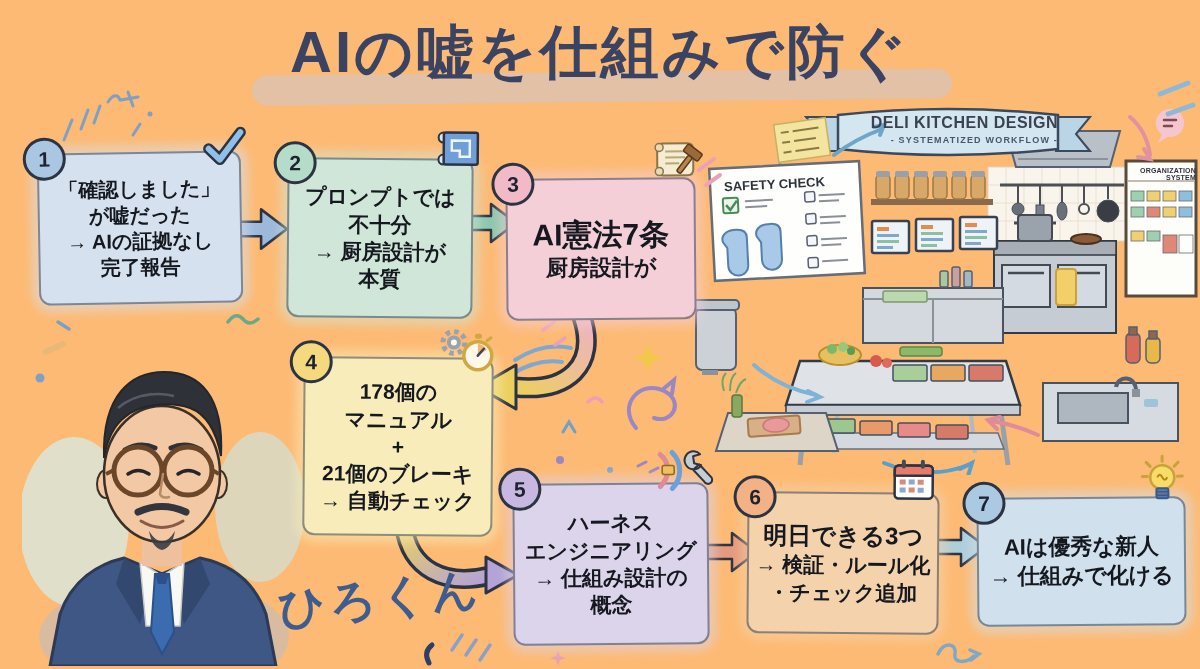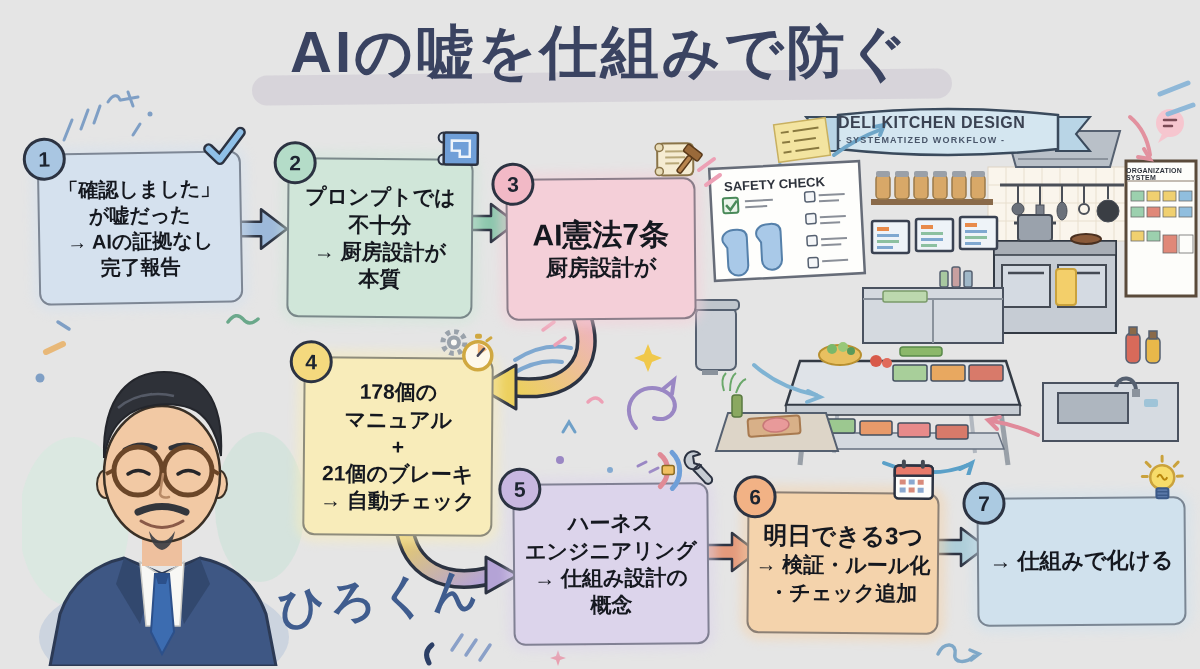--- a/index.html
+++ b/index.html
@@ -1,18 +1,18 @@
 <!DOCTYPE html>
 <html><head>
 <meta charset="utf-8">
 <style>
   html,body{margin:0;padding:0;}
   body{width:1200px;height:669px;overflow:hidden;background:#fbfaf6;
        font-family:"Liberation Sans","DejaVu Sans",sans-serif;}
-  .canvas{position:relative;width:1200px;height:669px;background:#e5e5e5;overflow:hidden;}
+  .canvas{position:relative;width:1200px;height:669px;background:#fdba74;overflow:hidden;}
 
   
   .title-wrap{position:absolute;left:0;top:14px;width:1200px;text-align:center;z-index:2;}
   .title-underline{position:absolute;left:252px;top:58px;width:700px;height:30px;
       background:#ccc6d1;opacity:.55;border-radius:15px;transform:rotate(-.6deg);}
   .title{position:relative;margin:0;font-size:58px;font-weight:900;color:#3a4361;
       letter-spacing:3px;z-index:1;}
 
   
   .box{position:absolute;border:2.5px solid #2c3342;border-radius:12px;z-index:2;
@@ -25,21 +25,21 @@
   .icon{position:absolute;z-index:3;line-height:0;}
   .line{line-height:1.3;}
   .fs20{font-size:20px;} .fs21{font-size:21px;} .fs22{font-size:22px;}
   .fs24{font-size:24px;} .fs30{font-size:30px;}
 
   
   .arrow{position:absolute;z-index:2;line-height:0;}
 
   
   .kitchen-svg{position:absolute;left:688px;top:103px;z-index:0;line-height:0;}
-  .k-label{position:absolute;z-index:2;text-align:left;color:#3a4252;font-weight:800;}
+  .k-label{position:absolute;z-index:2;text-align:right;color:#3a4252;font-weight:800;}
   .k-banner-title{left:838px;top:114px;width:220px;font-size:16px;letter-spacing:.5px;}
   .k-banner-sub{left:838px;top:135px;width:220px;font-size:9px;color:#49566a;letter-spacing:1.2px;}
   .k-safety{left:712px;top:176px;width:150px;font-size:13px;transform:rotate(-3deg);color:#2e333c;
       text-align:left;padding-left:12px;box-sizing:border-box;}
   .k-org{left:1126px;top:167px;width:70px;font-size:7px;color:#2e333c;letter-spacing:.2px;}
 
   
   .portrait{position:absolute;left:22px;top:322px;z-index:1;line-height:0;}
   .signature{position:absolute;left:278px;top:568px;font-size:46px;font-weight:700;
       color:#3f5c8e;transform:rotate(-6deg);letter-spacing:4px;z-index:2;}
@@ -524,20 +524,21 @@
             <line x1="5" y1="22" x2="10" y2="22"></line>
           <line x1="45" y1="22" x2="40" y2="22"></line>
         </g>
         <circle cx="25" cy="23" r="12" fill="#f7dc6a" stroke="#caa23c" stroke-width="2.5"></circle>
         <path d="M20 23 q2.5 -5 5 0 q2.5 5 5 0" fill="none" stroke="#b8860b" stroke-width="2"></path>
         <rect x="19" y="34" width="12" height="10" rx="2" fill="#5a78a8" stroke="#3c5a88" stroke-width="2"></rect>
         <line x1="19" y1="37.5" x2="31" y2="37.5" stroke="#3c5a88" stroke-width="1.5"></line>
         <line x1="19" y1="41" x2="31" y2="41" stroke="#3c5a88" stroke-width="1.5"></line>
       </svg>
     </span>
+    <div class="line fs22">AIは優秀な新人</div>
     <div class="line fs22">→ 仕組みで化ける</div>
   </div>
 
   <svg class="portrait" width="285" height="344" viewBox="0 0 285 344">
     <g>
       <ellipse cx="52" cy="200" rx="55" ry="85" fill="#d8e8e0" opacity=".8"></ellipse>
       <ellipse cx="238" cy="185" rx="45" ry="75" fill="#cfe2da" opacity=".7"></ellipse>
       <ellipse cx="142" cy="315" rx="125" ry="58" fill="#aebed8" opacity=".45"></ellipse>
     </g>
     <g>

